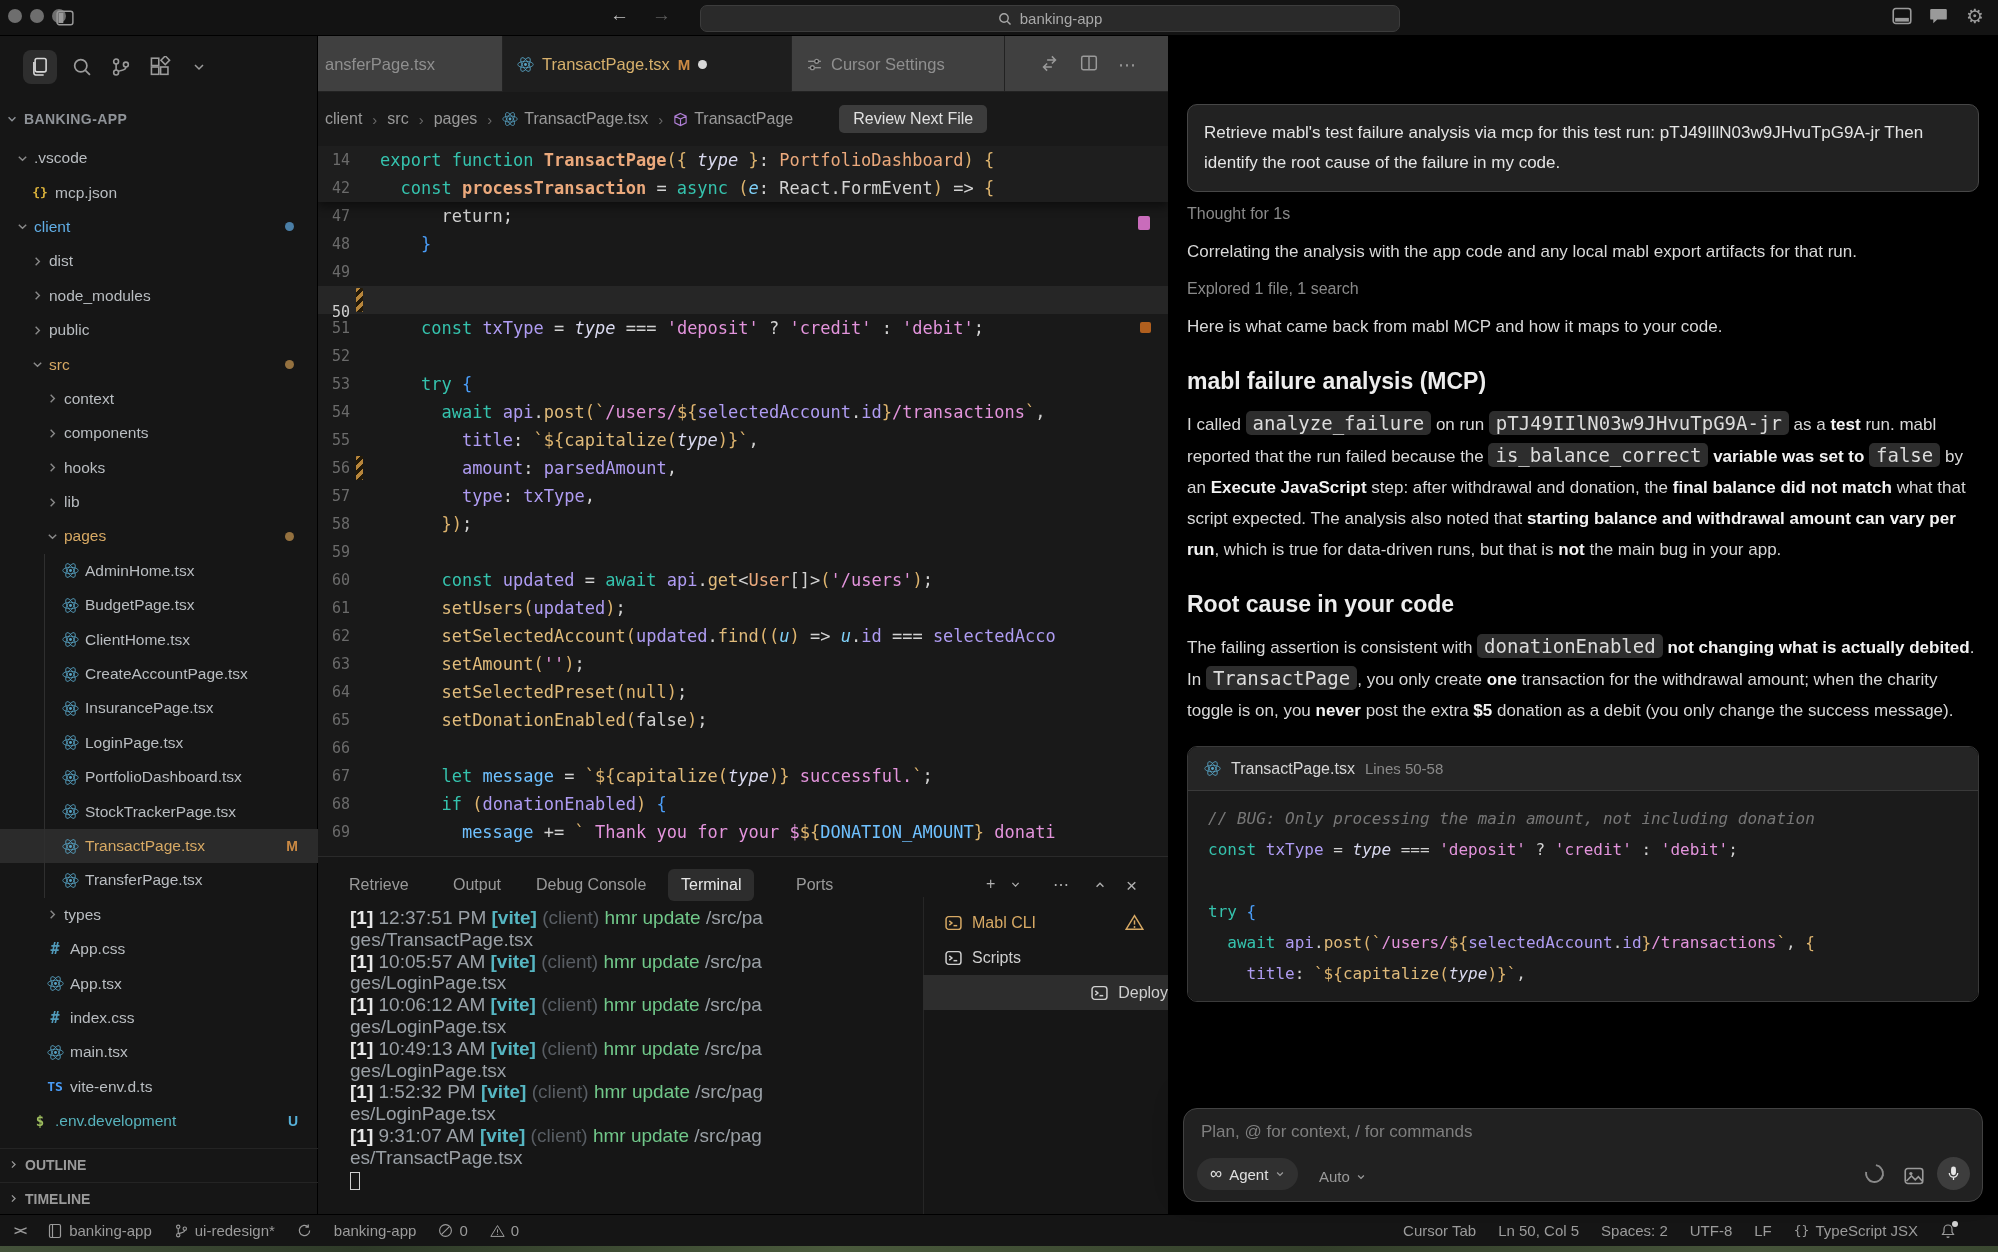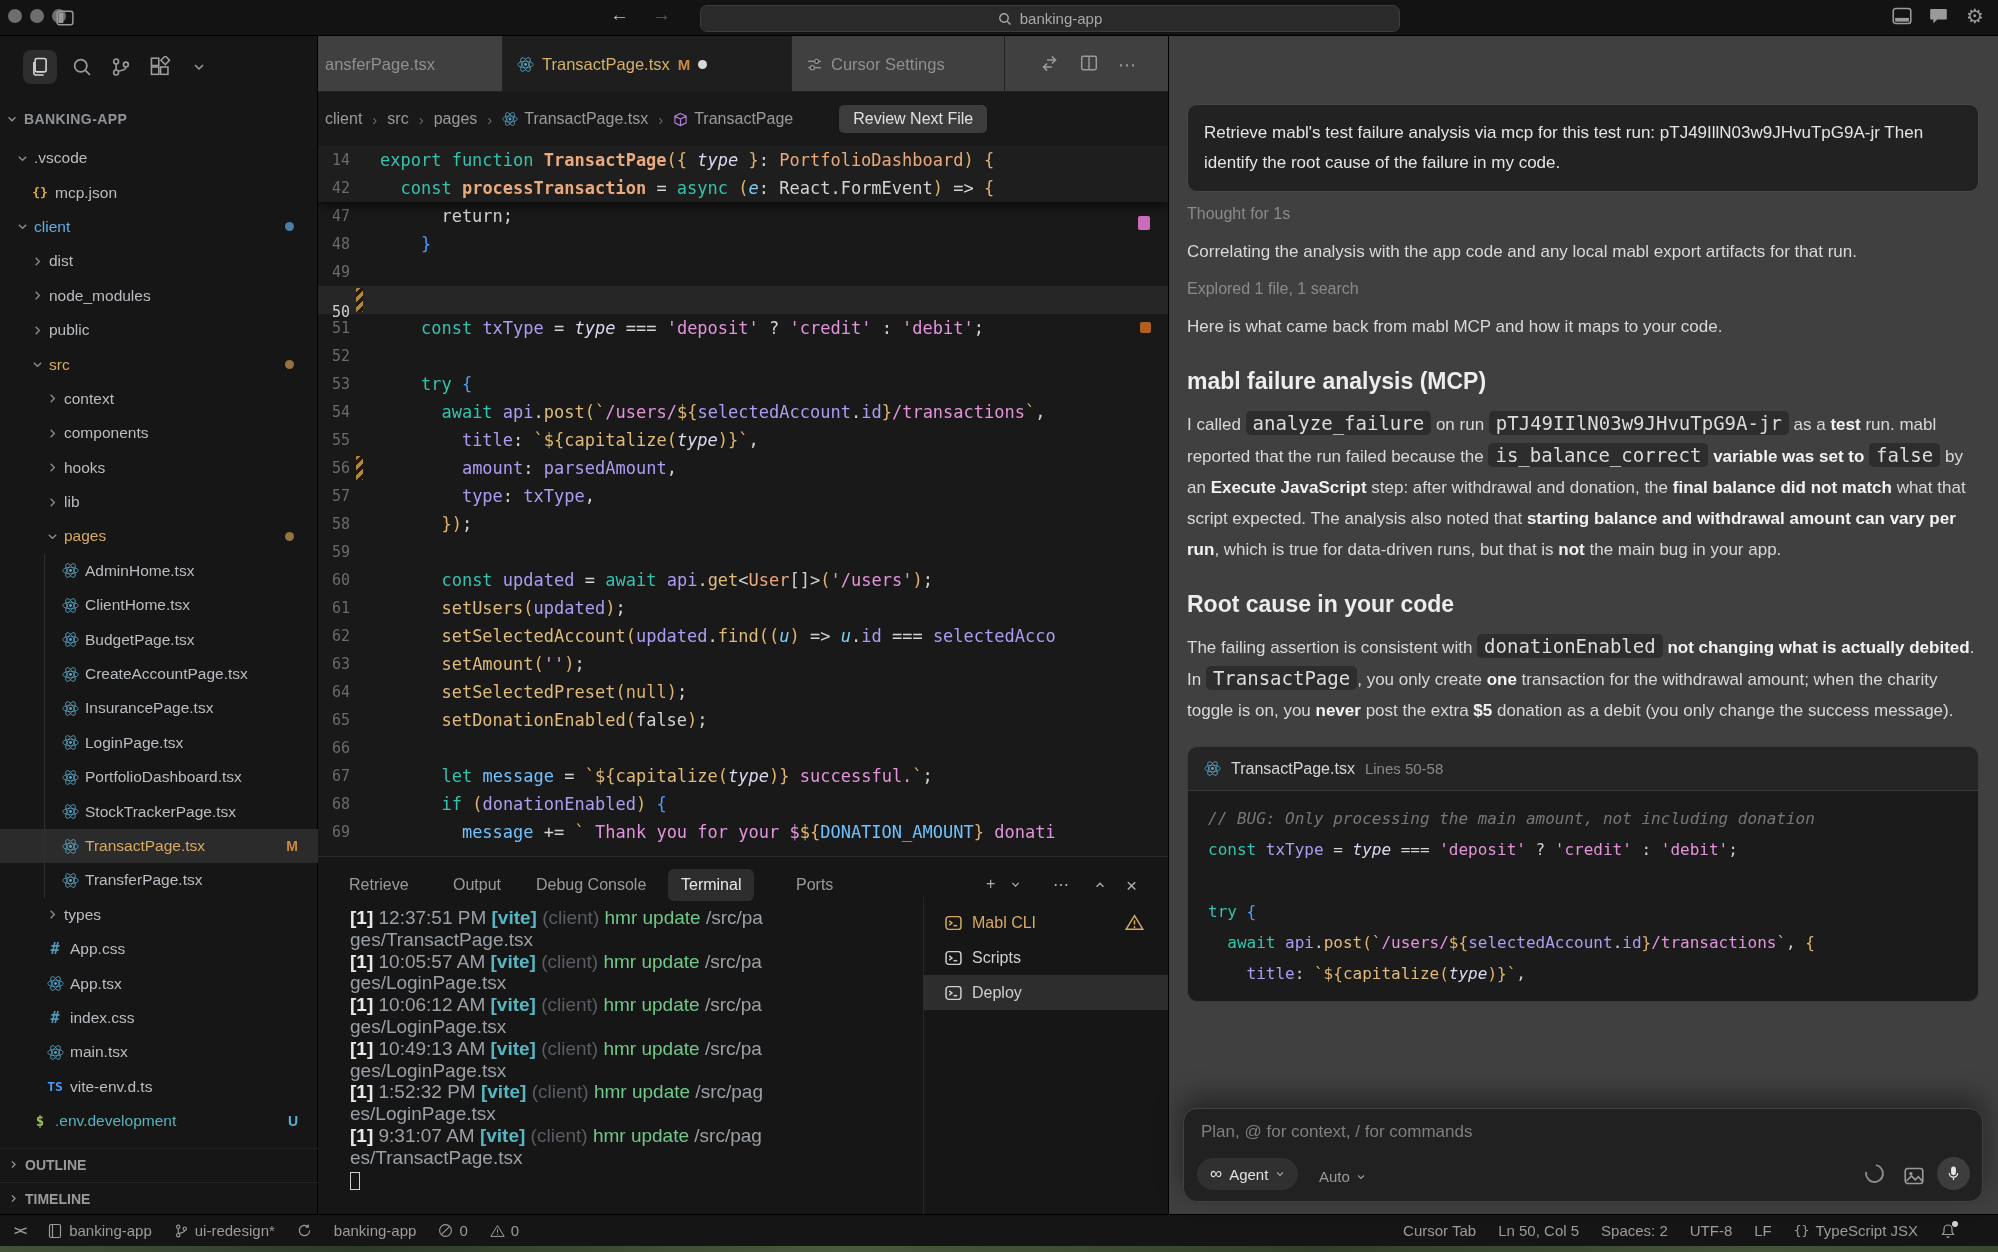--- a/index.html
+++ b/index.html
@@ -12,21 +12,21 @@
   .tl-dot { position:absolute; top:9px; width:14px; height:14px; border-radius:50%; background:#6e6e6e; }
   #tb-toggle { position:absolute; left:56px; top:9px; }
   .nav-arrow { position:absolute; top:4px; font-size:19px; color:#c0c0c0; }
   .nav-arrow.dim { color:#5c5c5c; }
   #searchbox { position:absolute; left:700px; top:5px; width:700px; height:27px; background:#2a2a2a; border:1px solid #3c3c3c; border-radius:7px; display:flex; align-items:center; justify-content:center; gap:8px; color:#a9a9a9; font-size:15px; }
   .tb-right-icon { position:absolute; top:7px; color:#9a9a9a; }
 
   
   #sidebar { position:absolute; left:0; top:36px; width:318px; height:1178px; background:#161616; border-right:1px solid #000; }
   #editorcol { position:absolute; left:318px; top:36px; width:850px; height:1178px; background:#191919; }
-  #chatcol { position:absolute; left:1168px; top:36px; width:830px; height:1178px; background:#404040; border-left:1px solid #000; }
+  #chatcol { position:absolute; left:1168px; top:36px; width:830px; height:1178px; background:#000000; border-left:1px solid #000; }
 
   
   #activityrow { position:absolute; left:0; top:0; width:318px; height:64px; }
   .act-icon { position:absolute; top:14px; width:34px; height:34px; display:flex; align-items:center; justify-content:center; color:#9b9b9b; }
   .act-icon.active { background:#2e2e2e; border-radius:8px; color:#d8d8d8; }
   #explorer-header { position:absolute; left:0; top:68px; width:318px; height:30px; display:flex; align-items:center; gap:6px; padding-left:6px; color:#8f9398; font-weight:bold; font-size:14px; letter-spacing:.4px; }
   #file-tree { position:absolute; left:0; top:105px; width:318px; }
   .trow { position:relative; height:34.4px; display:flex; align-items:center; font-size:15.5px; color:#b9bdc1; cursor:pointer; }
   .trow.sel { background:#2b2b2b; }
   .trow .chev { width:16px; display:flex; justify-content:center; flex:none; }
@@ -73,21 +73,21 @@
   .ttab { position:absolute; top:12px; height:32px; display:flex; align-items:center; padding:0 13px; font-size:16px; color:#9a9a9a; }
   .ttab.active { background:#2d2d2d; border-radius:6px; color:#e8e8e8; }
   .tpanel-icon { position:absolute; top:18px; color:#b0b0b0; }
   #term-out { position:absolute; left:32px; top:50px; width:560px; font-family:Liberation Sans, sans-serif; font-size:19px; }
   .tline { height:21.8px; line-height:21.8px; white-space:pre; }
   .tw{color:#e8e8e8;font-weight:bold} .tg{color:#9aa0a6} .tcy{color:#56b6c2;font-weight:bold} .td{color:#585d63} .tgr{color:#71c88a}
   #term-cursor { display:inline-block; width:10px; height:18px; border:1.5px solid #cfcfcf; vertical-align:middle; }
   #term-hint { position:absolute; left:140px; top:370px; width:400px; text-align:center; color:#7f7f7f; font-size:14px; font-family:"DejaVu Sans","Liberation Sans",sans-serif; }
   #sessions { position:absolute; left:605px; top:48px; width:245px; }
   #sessions .srow { position:relative; height:35px; display:flex; align-items:center; gap:10px; padding-left:22px; font-size:16px; color:#cfcfcf; }
-  #sessions .srow.active { background:#2d2d2d; }
+  #sessions .srow.active { background:#2d2d2d;justify-content:flex-end; }
   #sess-divider { position:absolute; left:605px; top:40px; bottom:0; width:1px; background:#262626; }
 
   
   #chatbody { position:absolute; left:0; top:56px; width:830px; height:1122px; overflow:hidden; padding:12px 20px 0 18px; }
   #user-msg { background:#222; border:1.5px solid #474747; border-radius:10px; padding:13px 16px; font-size:17px; line-height:30px; color:#e4e4e4; }
   .cb-dim { margin-top:13px; color:#8a8a8a; font-size:16px; }
   .cb-p { margin-top:13px; color:#d8d8d8; font-size:17px; line-height:31px; }
   .cb-h { margin-top:26px; color:#ededed; font-size:23px; font-weight:bold; }
   .cb-p b { color:#f2f2f2; }
   .chip { font-family:"DejaVu Sans Mono",monospace; font-size:19px; background:#2d2d2d; border-radius:5px; padding:1px 7px; color:#dcdcdc; }
@@ -323,36 +323,36 @@
           <span class="ficon">
             <svg width="17" height="17" viewBox="-11 -11 22 22">
               <circle r="1.9" fill="#58a6c8"></circle>
               <g fill="none" stroke="#58a6c8" stroke-width="1">
                 <ellipse rx="10" ry="4.2"></ellipse>
                 <ellipse rx="10" ry="4.2" transform="rotate(60)"></ellipse>
                 <ellipse rx="10" ry="4.2" transform="rotate(120)"></ellipse>
               </g>
             </svg>
           </span>
+          <span class="lbl">BudgetPage.tsx</span>
+        </div>
+        <div class="trow">
+          <span class="tguide"></span>
+          <span style="width:59px;flex:none"></span>
+          <span class="ficon">
+            <svg width="17" height="17" viewBox="-11 -11 22 22">
+              <circle r="1.9" fill="#58a6c8"></circle>
+              <g fill="none" stroke="#58a6c8" stroke-width="1">
+                <ellipse rx="10" ry="4.2"></ellipse>
+                <ellipse rx="10" ry="4.2" transform="rotate(60)"></ellipse>
+                <ellipse rx="10" ry="4.2" transform="rotate(120)"></ellipse>
+              </g>
+            </svg>
+          </span>
           <span class="lbl">ClientHome.tsx</span>
-        </div>
-        <div class="trow">
-          <span class="tguide"></span>
-          <span style="width:59px;flex:none"></span>
-          <span class="ficon">
-            <svg width="17" height="17" viewBox="-11 -11 22 22">
-              <circle r="1.9" fill="#58a6c8"></circle>
-              <g fill="none" stroke="#58a6c8" stroke-width="1">
-                <ellipse rx="10" ry="4.2"></ellipse>
-                <ellipse rx="10" ry="4.2" transform="rotate(60)"></ellipse>
-                <ellipse rx="10" ry="4.2" transform="rotate(120)"></ellipse>
-              </g>
-            </svg>
-          </span>
-          <span class="lbl">BudgetPage.tsx</span>
         </div>
         <div class="trow">
           <span class="tguide"></span>
           <span style="width:59px;flex:none"></span>
           <span class="ficon">
             <svg width="17" height="17" viewBox="-11 -11 22 22">
               <circle r="1.9" fill="#58a6c8"></circle>
               <g fill="none" stroke="#58a6c8" stroke-width="1">
                 <ellipse rx="10" ry="4.2"></ellipse>
                 <ellipse rx="10" ry="4.2" transform="rotate(60)"></ellipse>

